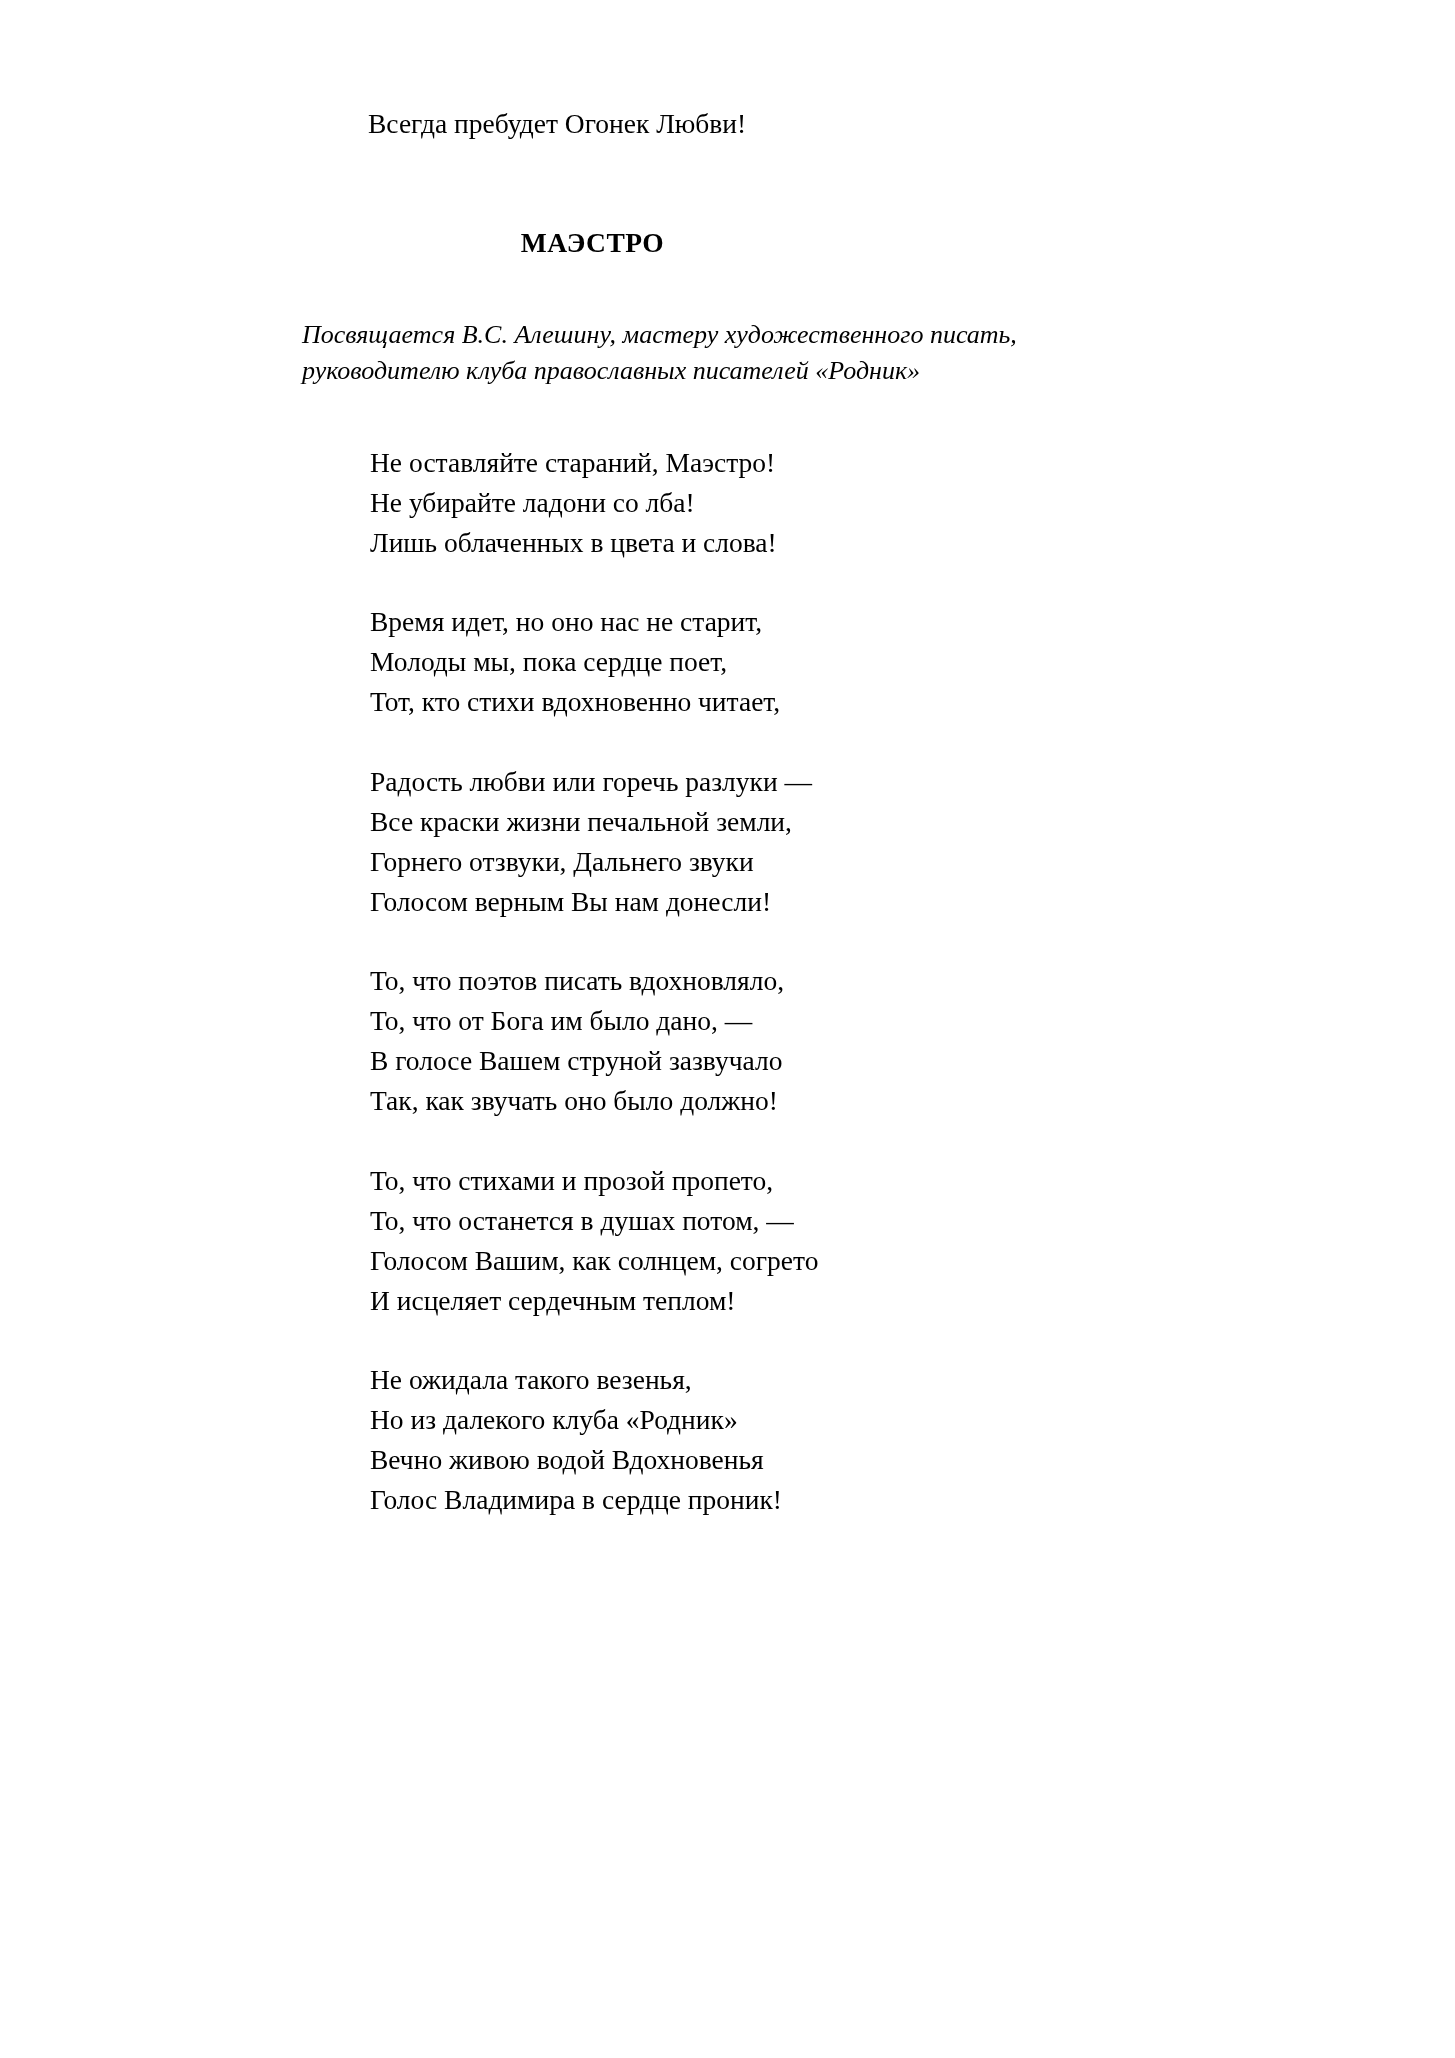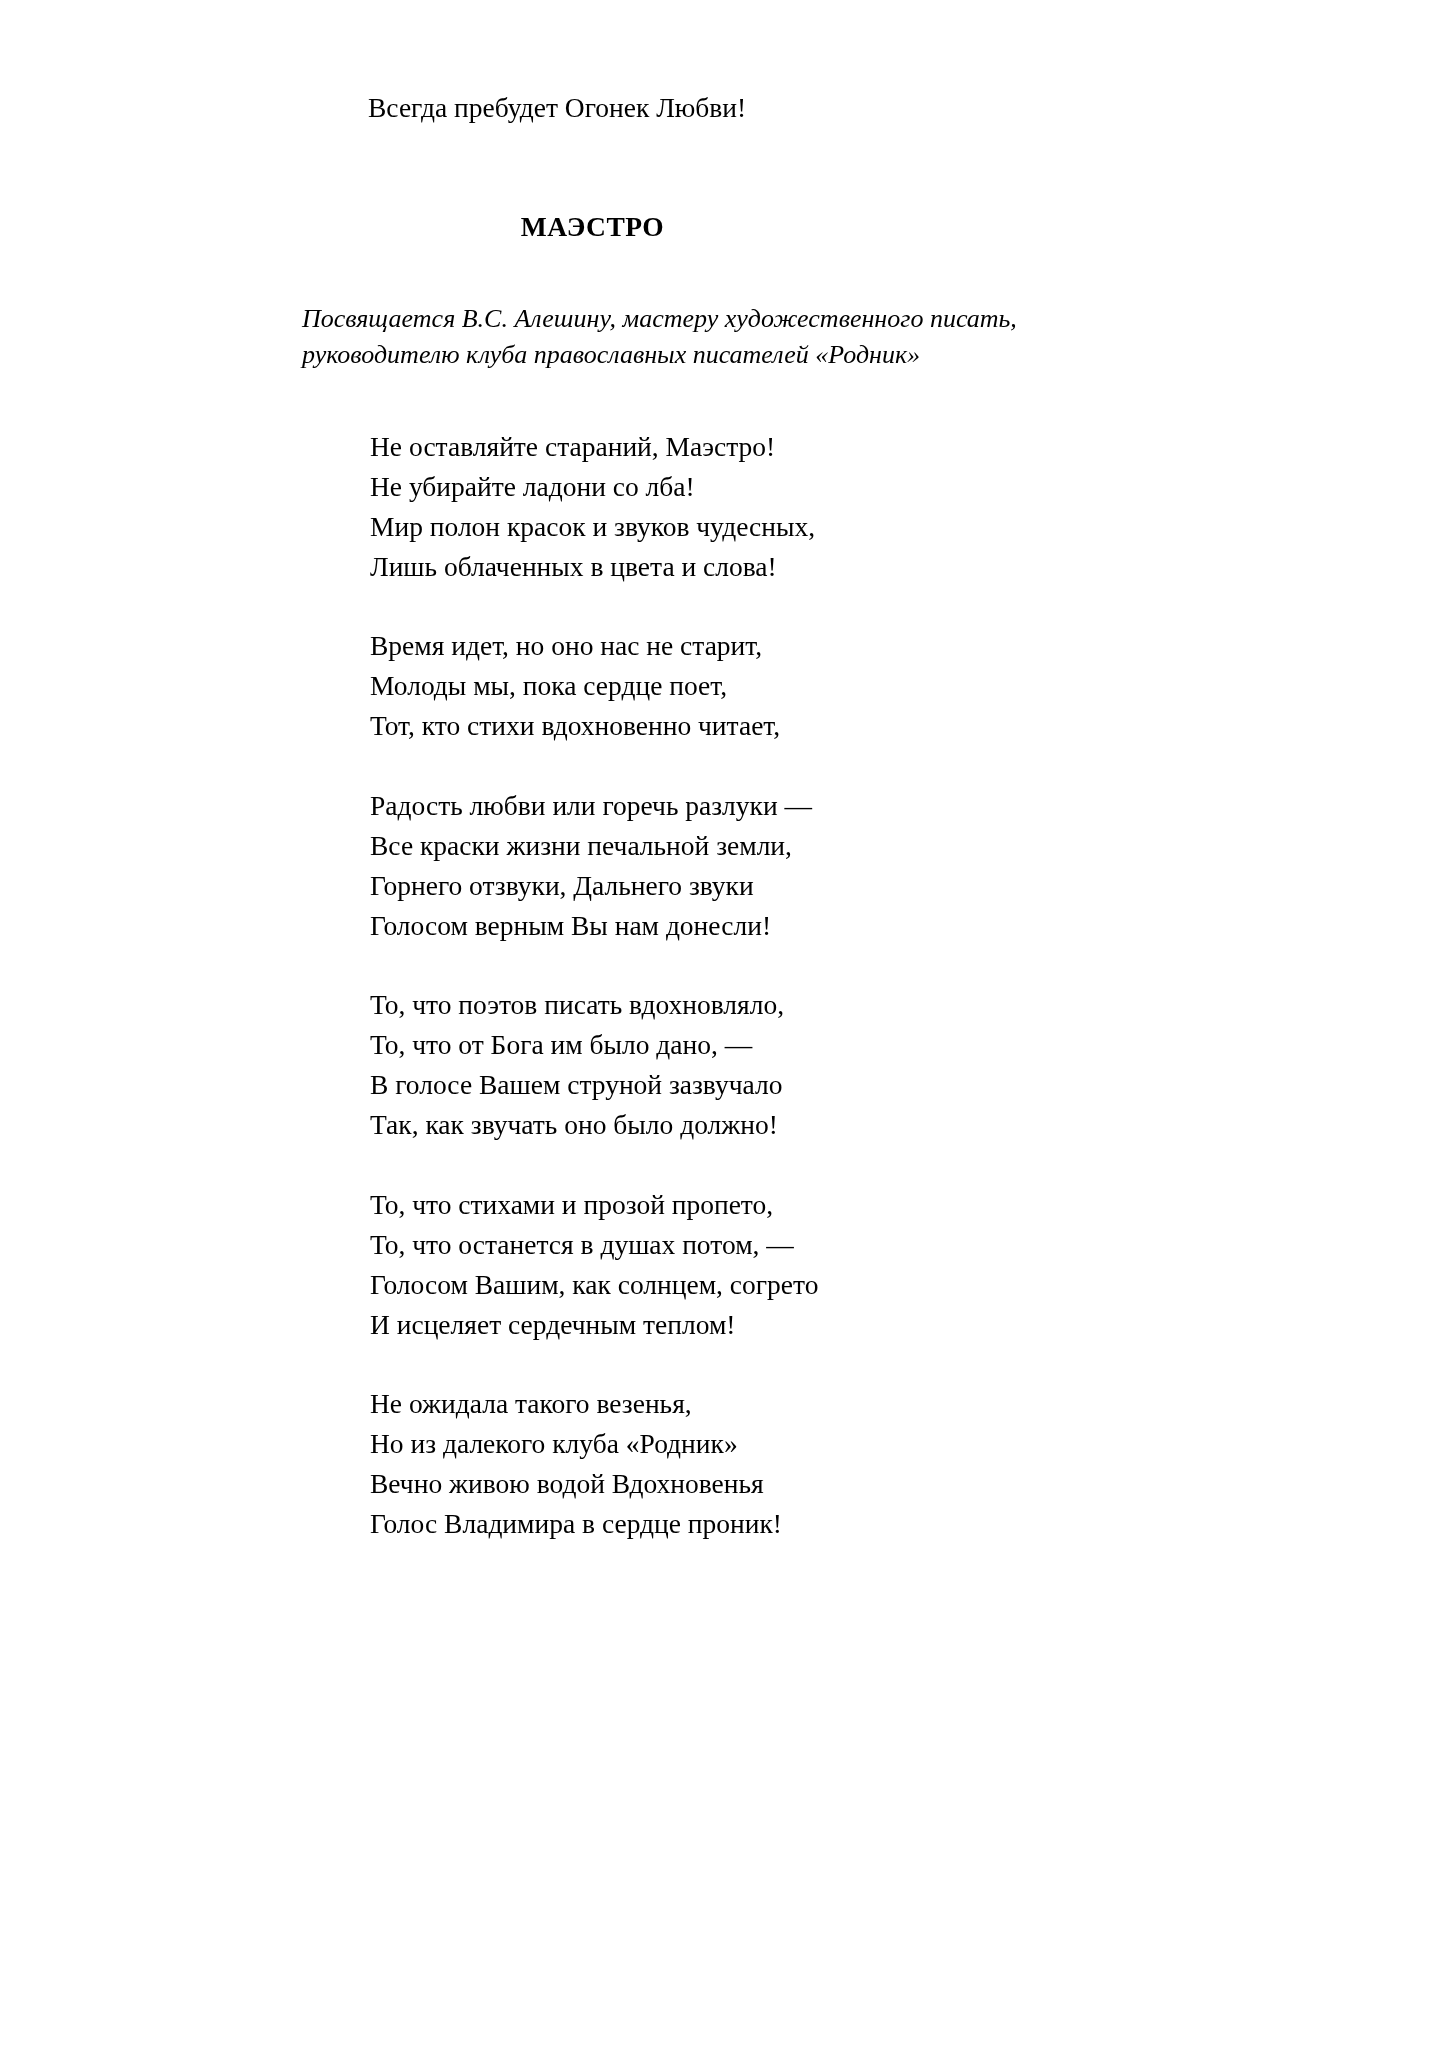--- a/index.html
+++ b/index.html
@@ -92,21 +92,21 @@
     letter-spacing: 0.2px;
     padding-left: 310px;
   }
   .spacer-md { height: 40px; }
   .spacer-lg { height: 54px; }
 </style>
 </head>
 <body>
 
 <div class="page">
-  <div class="content" style="padding-top:88px;">
+  <div class="content" style="padding-top:88px;margin-top:16px;">
 
     <div class="block-top">
 
       <div class="stanza">
         <div class="verse-line">Всегда пребудет Огонек Любви!</div>
       </div>
 
       <div class="stanza-gap"></div>
 
 
@@ -123,21 +123,20 @@
       <div class="ded-line">руководителю клуба православных писателей «Родник»</div>
     </div>
 
     <div class="spacer-lg"></div>
 
     <div class="poem">
 
       <div class="stanza">
         <div class="verse-line">Не оставляйте стараний, Маэстро!</div>
         <div class="verse-line">Не убирайте ладони со лба!</div>
-        <div class="verse-line">Мир полон красок и звуков чудесных,</div>
         <div class="verse-line">Лишь облаченных в цвета и слова!</div>
       </div>
       <div class="stanza-gap"></div>
 
       <div class="stanza">
         <div class="verse-line">Время идет, но оно нас не старит,</div>
         <div class="verse-line">Молоды мы, пока сердце поет,</div>
         <div class="verse-line">Тот, кто стихи вдохновенно читает,</div>
       </div>
       <div class="stanza-gap"></div>

